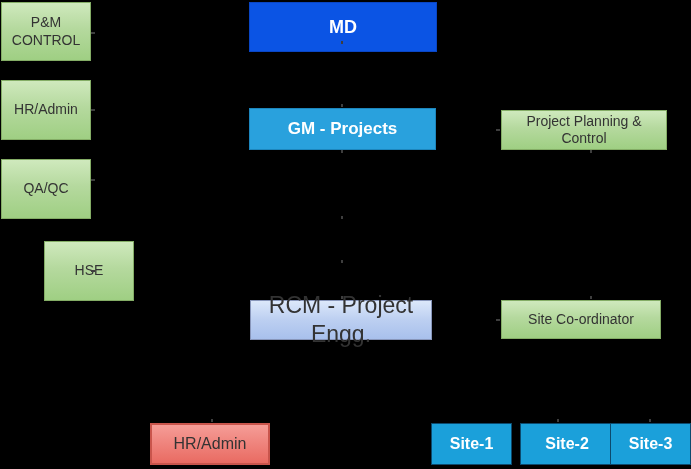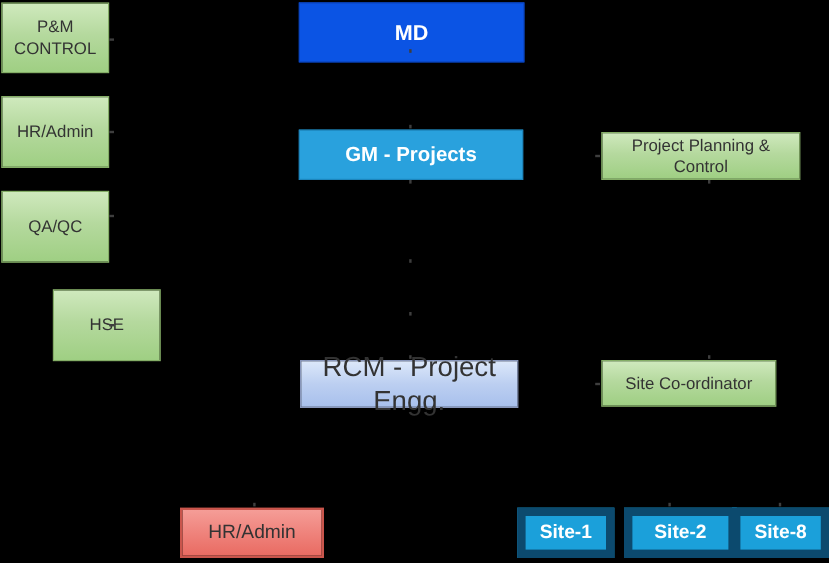--- a/index.html
+++ b/index.html
@@ -68,21 +68,21 @@
   
   .red {
     background: linear-gradient(180deg, #f59d97 0%, #ef837c 50%, #e96b62 100%);
     border: 2px solid #c9554c;
     color: #333333;
     font-size: 16px;
   }
   
   .sblue {
     background: #1ba0da;
-    border: 7px solid #0c4a6e;
+    border: 1px solid #0c4a6e;
     color: #ffffff;
     font-size: 16px;
     font-weight: bold;
   }
   
   .stub { position: absolute; background: #3e3e3e; }
   .stub.h { width: 4px; height: 2px; }
   .stub.v { width: 2px; height: 3px; }
 </style>
 </head>
@@ -100,31 +100,31 @@
 
   <div class="node md" style="left:249px; top:2px; width:188px; height:50px;text-align:center;">MD</div>
 
   <div class="node gm" style="left:249px; top:108px; width:187px; height:42px;">GM - Projects</div>
 
 
   <div class="node peri" style="left:250px; top:300px; width:182px; height:40px;">RCM - Project Engg.</div>
 
   <div class="node green" style="left:501px; top:110px; width:166px; height:40px;">Project Planning &amp; Control</div>
 
-  <div class="node green" style="left:501px; top:300px; width:146px; height:39px;">Site Co-ordinator</div>
+  <div class="node green" style="left:501px; top:300px; width:160px; height:39px;">Site Co-ordinator</div>
 
 
   <div class="node red" style="left:150px; top:423px; width:120px; height:42px;">HR/Admin</div>
 
 
   <div class="node sblue" style="left:431px; top:423px; width:81px; height:42px;">Site-1</div>
 
   <div class="node sblue" style="left:520px; top:423px; width:94px; height:42px;">Site-2</div>
 
-  <div class="node sblue" style="left:610px; top:423px; width:81px; height:42px;">Site-8</div>
+  <div class="node sblue" style="left:610px; top:423px; width:81px; height:42px;">Site-3</div>
 
   <div class="stub h" style="left:91px; top:32px;"></div>
   <div class="stub h" style="left:91px; top:109px;"></div>
   <div class="stub h" style="left:91px; top:179px;"></div>
   <div class="stub h" style="left:91px; top:270px;"></div>
   <div class="stub v" style="left:341px; top:41px;"></div>
   <div class="stub v" style="left:341px; top:104px;"></div>
   <div class="stub v" style="left:341px; top:150px;"></div>
   <div class="stub v" style="left:341px; top:216px;"></div>
   <div class="stub v" style="left:341px; top:260px;"></div>

